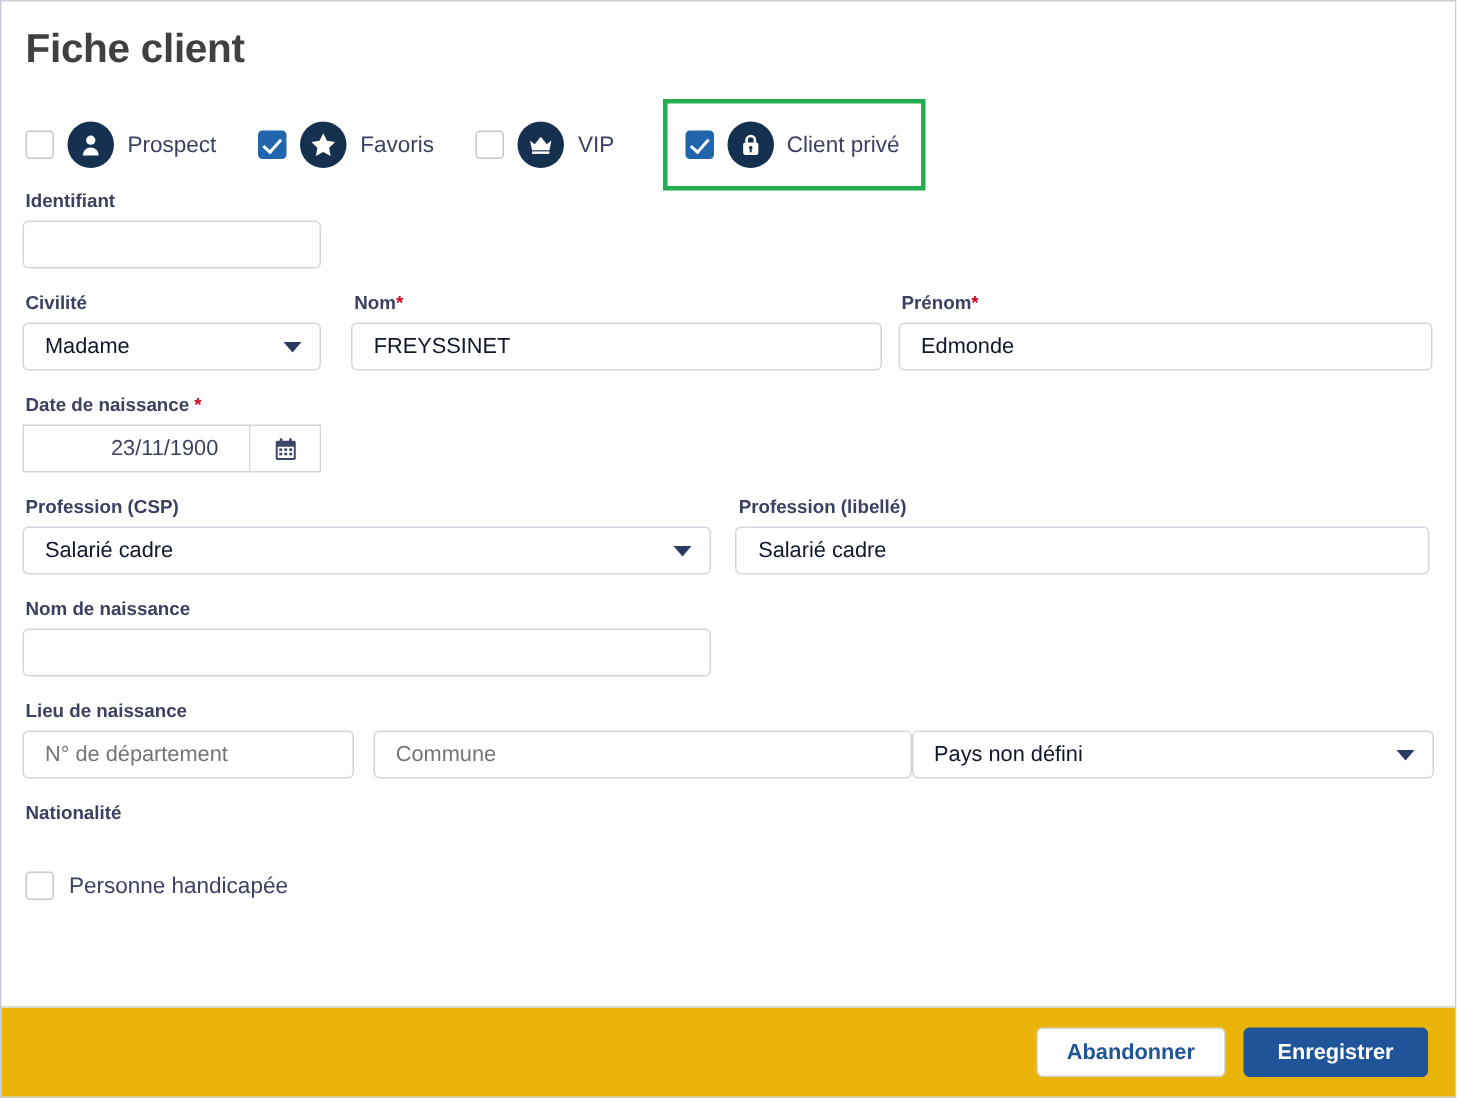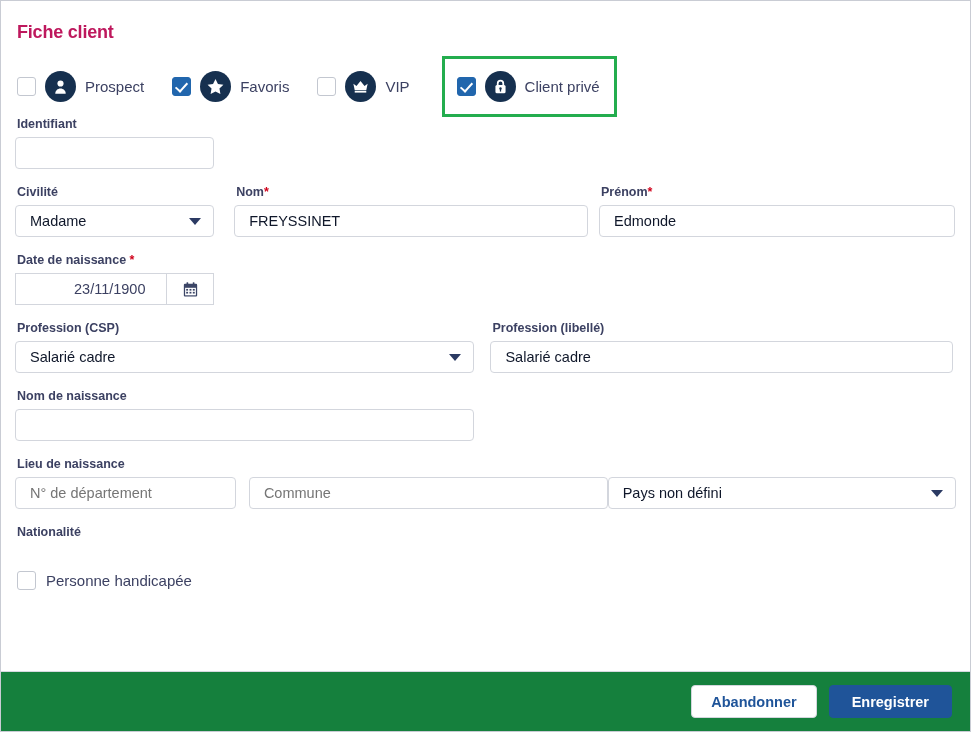--- a/index.html
+++ b/index.html
@@ -22,25 +22,25 @@
     background: #ffffff;
     border: 1px solid #c9ccd4;
     padding: 0;
   }
 
   .card-body {
     padding: 14px 14px 0 14px;
   }
 
   .page-title {
-    font-size: 18px;
+    font-size: 27px;
     font-weight: bold;
-    color: #be185d;
+    color: #404040;
     letter-spacing: -0.2px;
-    margin: 0 0 6px 2px;
+    margin: 0 0 16px 2px;
     line-height: 34px;
   }
 
   
   .flag-row {
     display: flex;
     align-items: center;
     height: 62px;
     margin-left: 2px;
   }
@@ -190,21 +190,21 @@
   }
 
   
   .footer {
     position: absolute;
     left: 0;
     right: 0;
     bottom: 0;
     height: 59px;
     border-top: 1px solid #d6d9e0;
-    background: #15803d;
+    background: #eab308;
     display: flex;
     align-items: center;
     justify-content: flex-end;
     padding-right: 18px;
     gap: 12px;
   }
   .btn {
     box-sizing: border-box;
     font-family: "Liberation Sans", sans-serif;
     font-size: 14.5px;

